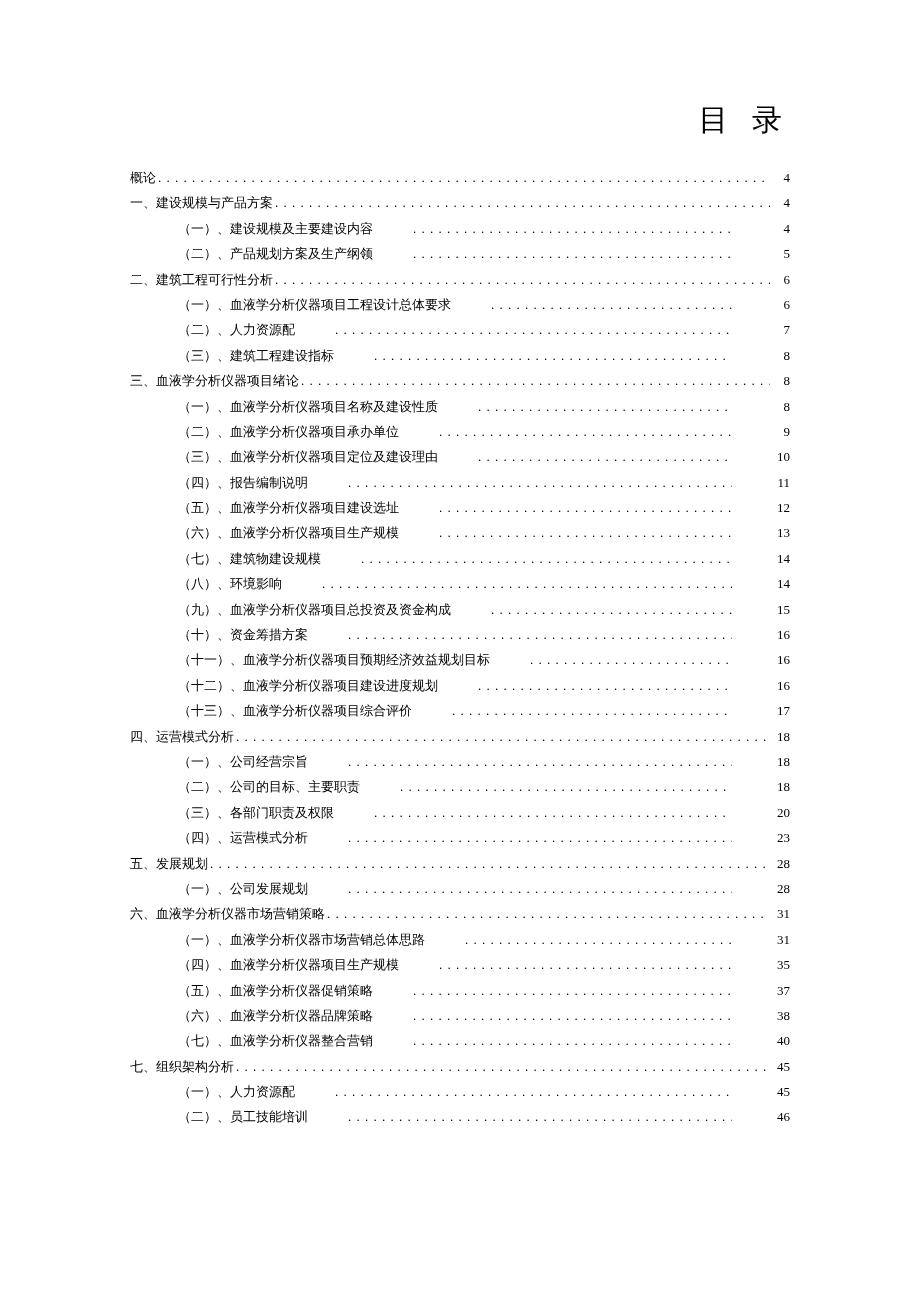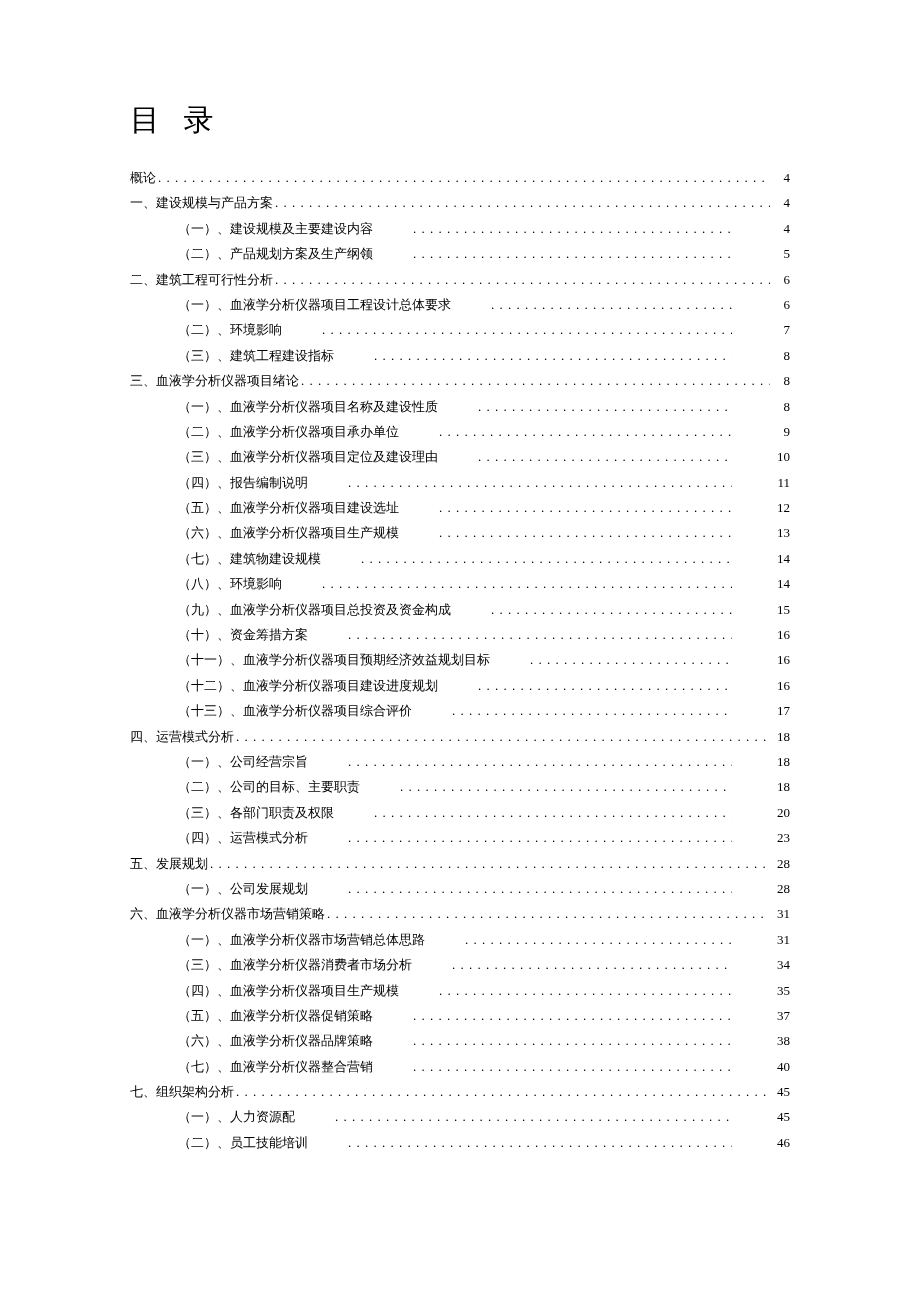--- a/index.html
+++ b/index.html
@@ -10,21 +10,21 @@
     body {
       width: 920px;
       height: 1301px;
       background: #ffffff;
       font-family: "SimSun", "宋体", serif;
       color: #000000;
       padding: 100px 130px 90px 130px;
       position: relative;
     }
     .title {
-      text-align: left;
+      text-align: right;
       font-size: 30px;
       font-weight: normal;
       letter-spacing: 8px;
       margin-bottom: 30px;
       font-family: "SimSun", "宋体", serif;
     }
     .toc {
       font-size: 13px;
       line-height: 1.0;
     }
@@ -96,21 +96,21 @@
       <span class="toc-label">二、建筑工程可行性分析</span>
       <span class="toc-leader"></span>
       <span class="toc-page">6</span>
     </div>
     <div class="toc-row level-1">
       <span class="toc-label">（一）、血液学分析仪器项目工程设计总体要求</span>
       <span class="toc-leader"></span>
       <span class="toc-page">6</span>
     </div>
     <div class="toc-row level-1">
-      <span class="toc-label">（二）、环境影响</span>
+      <span class="toc-label">（二）、人力资源配</span>
       <span class="toc-leader"></span>
       <span class="toc-page">7</span>
     </div>
     <div class="toc-row level-1">
       <span class="toc-label">（三）、建筑工程建设指标</span>
       <span class="toc-leader"></span>
       <span class="toc-page">8</span>
     </div>
     <div class="toc-row level-0">
       <span class="toc-label">三、血液学分析仪器项目绪论</span>
@@ -219,25 +219,20 @@
     </div>
     <div class="toc-row level-0">
       <span class="toc-label">六、血液学分析仪器市场营销策略</span>
       <span class="toc-leader"></span>
       <span class="toc-page">31</span>
     </div>
     <div class="toc-row level-1">
       <span class="toc-label">（一）、血液学分析仪器市场营销总体思路</span>
       <span class="toc-leader"></span>
       <span class="toc-page">31</span>
-    </div>
-    <div class="toc-row level-1">
-      <span class="toc-label">（三）、血液学分析仪器消费者市场分析</span>
-      <span class="toc-leader"></span>
-      <span class="toc-page">34</span>
     </div>
     <div class="toc-row level-1">
       <span class="toc-label">（四）、血液学分析仪器项目生产规模</span>
       <span class="toc-leader"></span>
       <span class="toc-page">35</span>
     </div>
     <div class="toc-row level-1">
       <span class="toc-label">（五）、血液学分析仪器促销策略</span>
       <span class="toc-leader"></span>
       <span class="toc-page">37</span>

